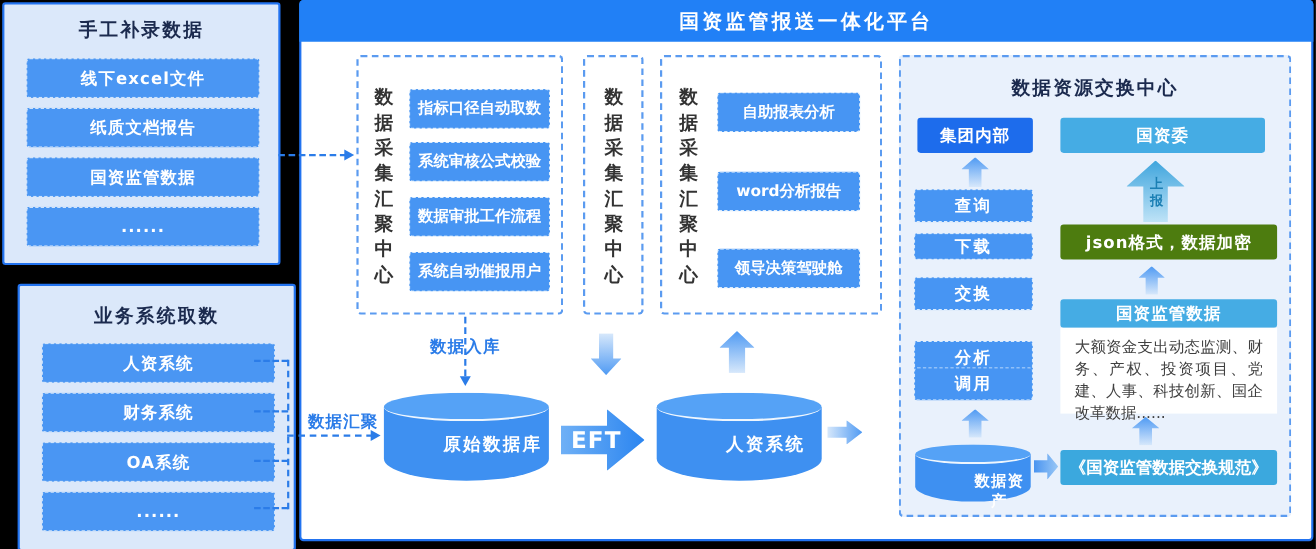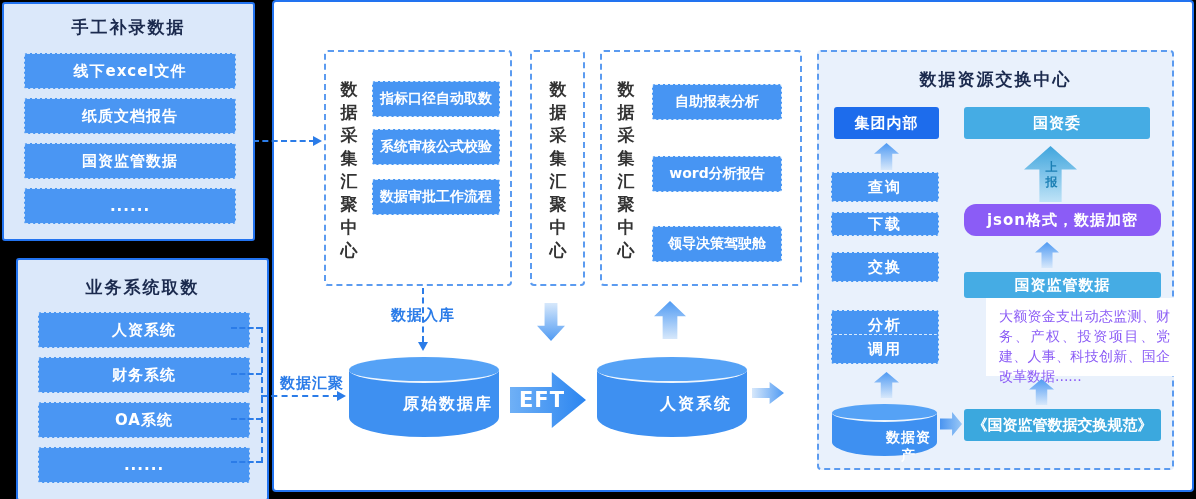--- a/index.html
+++ b/index.html
@@ -29,27 +29,27 @@
            box-sizing:border-box;white-space:nowrap;}
 
   
   .exchange{position:absolute;background:#e9f1fc;border:2px dashed #5b9bf0;border-radius:4px;box-sizing:border-box;}
   .ex-title{position:absolute;left:0;top:16px;width:100%;text-align:center;font-size:17px;font-weight:bold;
             color:#1b2a4e;letter-spacing:2px;}
   .solid-box{position:absolute;color:#fff;font-weight:bold;font-size:15px;display:flex;align-items:center;
              justify-content:center;border-radius:3px;letter-spacing:1px;box-sizing:border-box;}
   .bg-deep{background:#1d6cec;}
   .bg-cyan{background:#45ace4;}
-  .bg-cyan-light{background:#8b5cf6;border-radius:12px;}
+  .bg-cyan-light{background:#4d7c0f;}
   .bg-cyan-deep{background:#3ba8de;}
   .act-btn{position:absolute;background:#4795f3;border:1px dashed #d9ebfd;border-radius:3px;color:#fff;
            font-size:15px;font-weight:bold;display:flex;align-items:center;justify-content:center;
            letter-spacing:2px;box-sizing:border-box;}
-  .text-block{position:absolute;background:#fff;color:#8b5cf6;font-size:14px;line-height:20px;
-              padding:8px 13px;box-sizing:border-box;text-align:justify;margin-left:22px;}
+  .text-block{position:absolute;background:#fff;color:#404040;font-size:14px;line-height:20px;
+              padding:8px 13px;box-sizing:border-box;text-align:justify;}
 
   
   .cyl{position:absolute;}
   .cyl-body{position:absolute;left:0;right:0;top:13px;bottom:0;background:#3e90f1;
             border-radius:0 0 50% 50%/0 0 20px 20px;}
   .cyl-lid{position:absolute;left:0;right:0;top:0;height:26px;background:#55a2f6;border-radius:50%;
            border-bottom:2px solid rgba(255,255,255,.9);box-sizing:border-box;}
   .cyl-label{position:absolute;left:0;right:0;top:46%;text-align:center;color:#fff;font-weight:bold;
              font-size:16px;letter-spacing:2px;margin-left:48px;}
   .cyl-sm .cyl-body{top:9px;border-radius:0 0 50% 50%/0 0 14px 14px;}
@@ -107,26 +107,30 @@
 
   <div class="dash-h" style="left:231px;top:327px;width:31px"></div>
   <div class="dash-h" style="left:231px;top:373px;width:31px"></div>
   <div class="dash-h" style="left:231px;top:418px;width:31px"></div>
   <div class="dash-h" style="left:231px;top:461px;width:31px"></div>
   <div class="dash-v" style="left:261px;top:327px;height:136px"></div>
   <div class="dash-h" style="left:261px;top:395px;width:78px"></div>
   <div class="tri tri-right" style="left:337px;top:391px"></div>
 
   <div class="main">
+    <div class="main-header">
+      <span>国资监管报送一体化平台</span>
+    </div>
 
     <div class="dashed-box" style="left:50px;top:48px;width:188px;height:236px">
       <div class="vlabel" style="left:13px;top:26px">数据采集汇聚中心</div>
       <div class="box-btn" style="left:46px;top:29px;width:128px;height:36px">指标口径自动取数</div>
       <div class="box-btn" style="left:46px;top:77px;width:128px;height:36px">系统审核公式校验</div>
       <div class="box-btn" style="left:46px;top:127px;width:128px;height:36px">数据审批工作流程</div>
+      <div class="box-btn" style="left:46px;top:177px;width:128px;height:36px">系统自动催报用户</div>
     </div>
 
     <div class="dashed-box" style="left:256px;top:48px;width:55px;height:236px">
       <div class="vlabel" style="left:16px;top:26px">数据采集汇聚中心</div>
     </div>
 
     <div class="dashed-box" style="left:326px;top:48px;width:202px;height:236px">
       <div class="vlabel" style="left:14px;top:26px">数据采集汇聚中心</div>
       <div class="box-btn" style="left:50px;top:32px;width:130px;height:36px">自助报表分析</div>
       <div class="box-btn" style="left:50px;top:104px;width:130px;height:36px">word分析报告</div>

